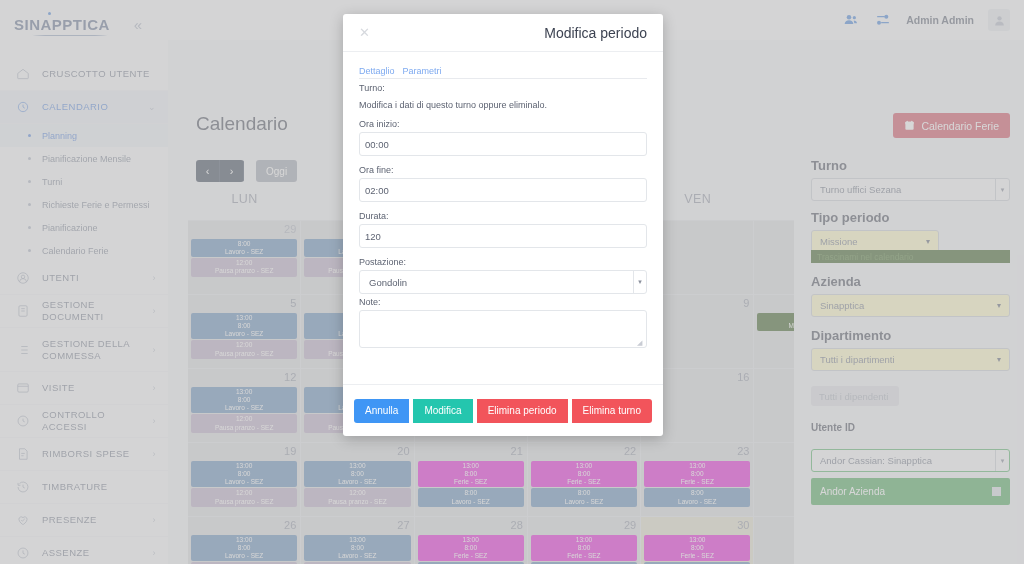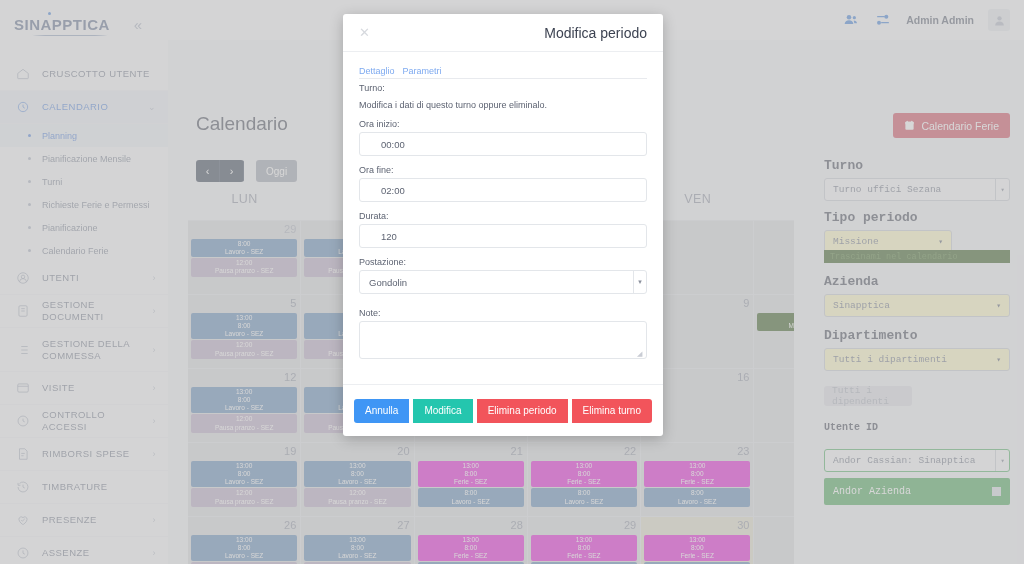--- a/index.html
+++ b/index.html
@@ -158,21 +158,21 @@
   }
   #ferie-btn {
     position:absolute; right:14px; top:73px; height:25px; padding:0 11px;
     background:#cf4458; color:#fff; font-size:10.5px; border-radius:3px;
     display:flex;align-items:center;gap:6px; cursor:pointer;
   }
   #ferie-btn svg{ width:11px;height:11px; fill:#fff; }
   .rp-label {
     font-size:13px; color:#3d4352; font-weight:700; margin:0 0 5px 0;
   }
-  .rp-group { position:absolute; left:30px; right:14px;font-family:Liberation Mono, monospace; }
+  .rp-group { position:absolute; left:17px; right:14px; }
   .sel2 {
     height:23px; background:#f6f7f9; border:1px solid #c9ccd4; border-radius:3px;
     display:flex; align-items:center; font-size:9.5px; color:#6a7183;
     padding-left:8px; position:relative; cursor:pointer;
   }
   .sel2 .arrowbox {
     position:absolute; right:0; top:0; bottom:0; width:14px;
     border-left:1px solid #c9ccd4; display:flex;align-items:center;
     justify-content:center; font-size:7px; color:#7c8293;
   }
@@ -224,21 +224,21 @@
   #modal-title {
     position:absolute; right:16px; font-size:14px; color:#3d4352;
   }
   #modal-body { flex:1; padding:14px 16px 0 16px; overflow:hidden; }
   .tabs { display:flex; gap:8px; border-bottom:1px solid #e8eaee; padding-bottom:2px;}
   .tabs .tab { font-size:9px; color:#7eaaf0; cursor:pointer; }
   .fld-label { font-size:9px; color:#5d6372; margin:4px 0 3px 0; }
   .fld-desc  { font-size:9px; color:#5d6372; margin:7px 0 9px 0; }
   .inp {
     height:24px; border:1px solid #e3e6ea; border-radius:3px;
-    display:flex;align-items:center; padding-left:21px; font-size:9.5px;
+    display:flex;align-items:center; padding-left:5px; font-size:9.5px;
     color:#5d6372; background:#fff; cursor:text;
   }
   .inp-sel {
     height:24px; border:1px solid #e3e6ea; border-radius:3px;
     display:flex;align-items:center; padding-left:9px; font-size:9.5px;
     color:#5d6372; background:#fff; position:relative; cursor:pointer;
   }
   .inp-sel .arrowbox{
     position:absolute;right:0;top:0;bottom:0;width:13px;
     border-left:1px solid #e3e6ea; display:flex;align-items:center;
@@ -810,21 +810,21 @@
 
     <div class="fld-label" style="margin-top:9px;">Durata:</div>
     <div class="inp">120</div>
 
     <div class="fld-label" style="margin-top:9px;">Postazione:</div>
     <div class="inp-sel">
       <span>Gondolin</span>
       <span class="arrowbox">▾</span>
     </div>
 
-    <div class="fld-label" style="margin-top:14px;">Note:</div>
+    <div class="fld-label" style="margin-top:3px;">Note:</div>
     <div id="note-area">
       <span class="grip">◢</span>
     </div>
   </div>
   <div id="modal-foot">
     <button class="mbtn blue">Annulla</button>
     <button class="mbtn teal">Modifica</button>
     <button class="mbtn red">Elimina periodo</button>
     <button class="mbtn red2">Elimina turno</button>
   </div>

